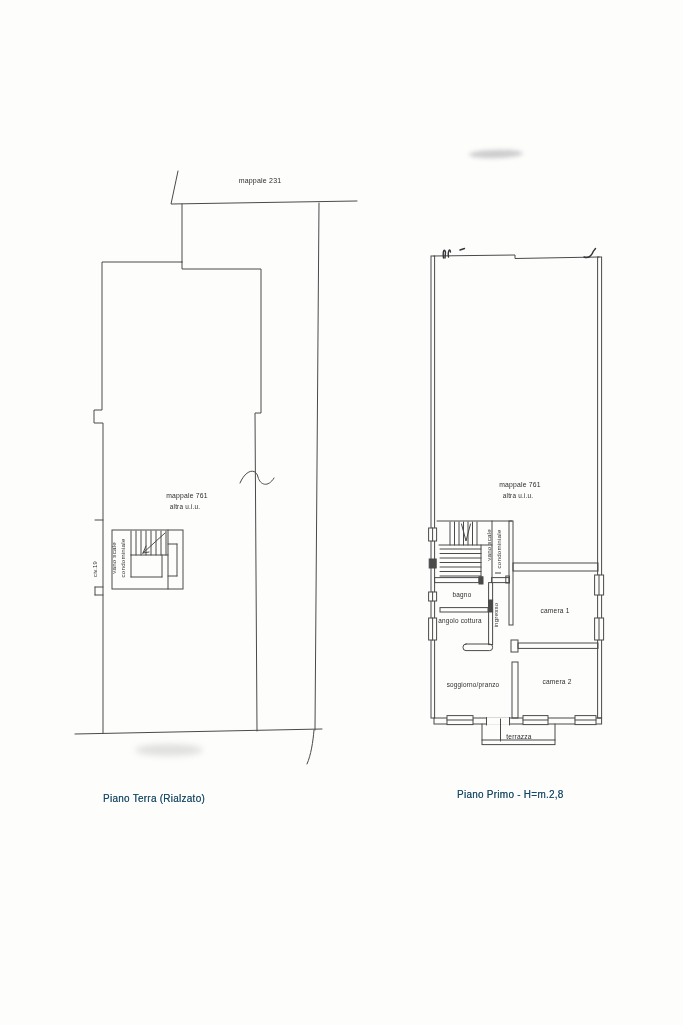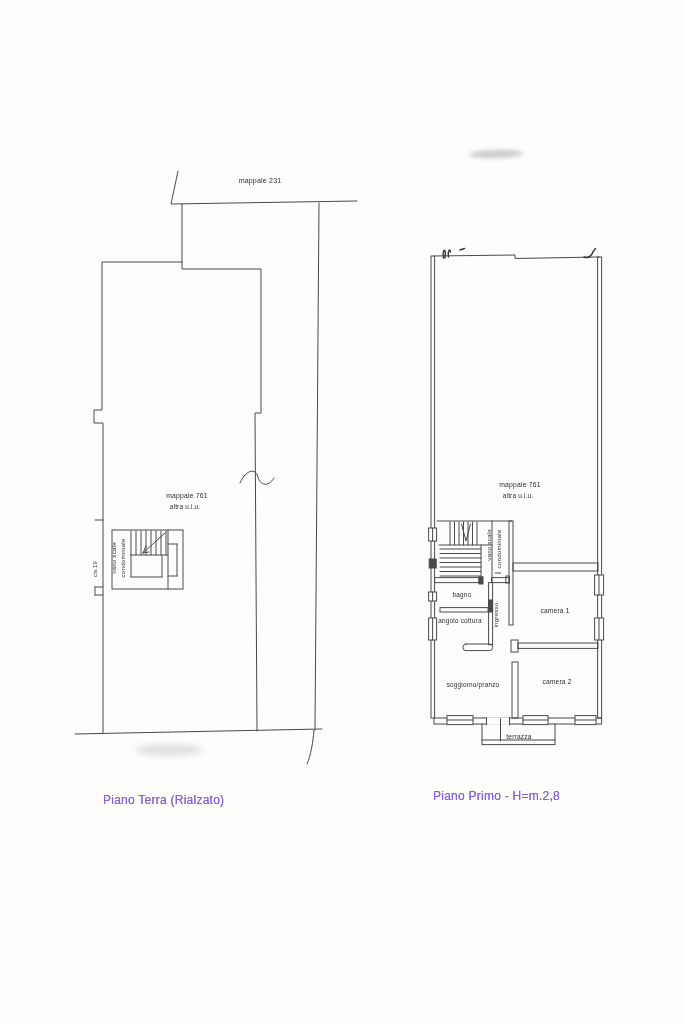--- a/index.html
+++ b/index.html
@@ -6,28 +6,28 @@
   body{
     width:683px;height:1025px;
     background:#fdfdfc;
     position:relative;
     font-family:"Liberation Sans", sans-serif;
     overflow:hidden;
   }
   #scan{position:absolute;left:0;top:0;}
   .caption{
     position:absolute;
-    color:#8b5cf6;
-    font-size:12px;
+    color:#0c4a6e;
+    font-size:10px;
     letter-spacing:.25px;
     text-shadow:0 0 .5px rgba(40,40,40,.6);
     white-space:nowrap;
   }
   #caption-ground{left:103px;top:793px;}
-  #caption-first{left:433px;top:789px;}
+  #caption-first{left:457px;top:789px;}
   .smudge{position:absolute;border-radius:50%;}
   #smudge-top{
     left:469px;top:150px;width:54px;height:8px;
     background:rgba(90,90,95,.30);filter:blur(2.2px);
     transform:rotate(-1.5deg);
   }
   #smudge-bottom{
     left:135px;top:744px;width:68px;height:12px;
     background:rgba(110,110,112,.20);filter:blur(3px);
   }

